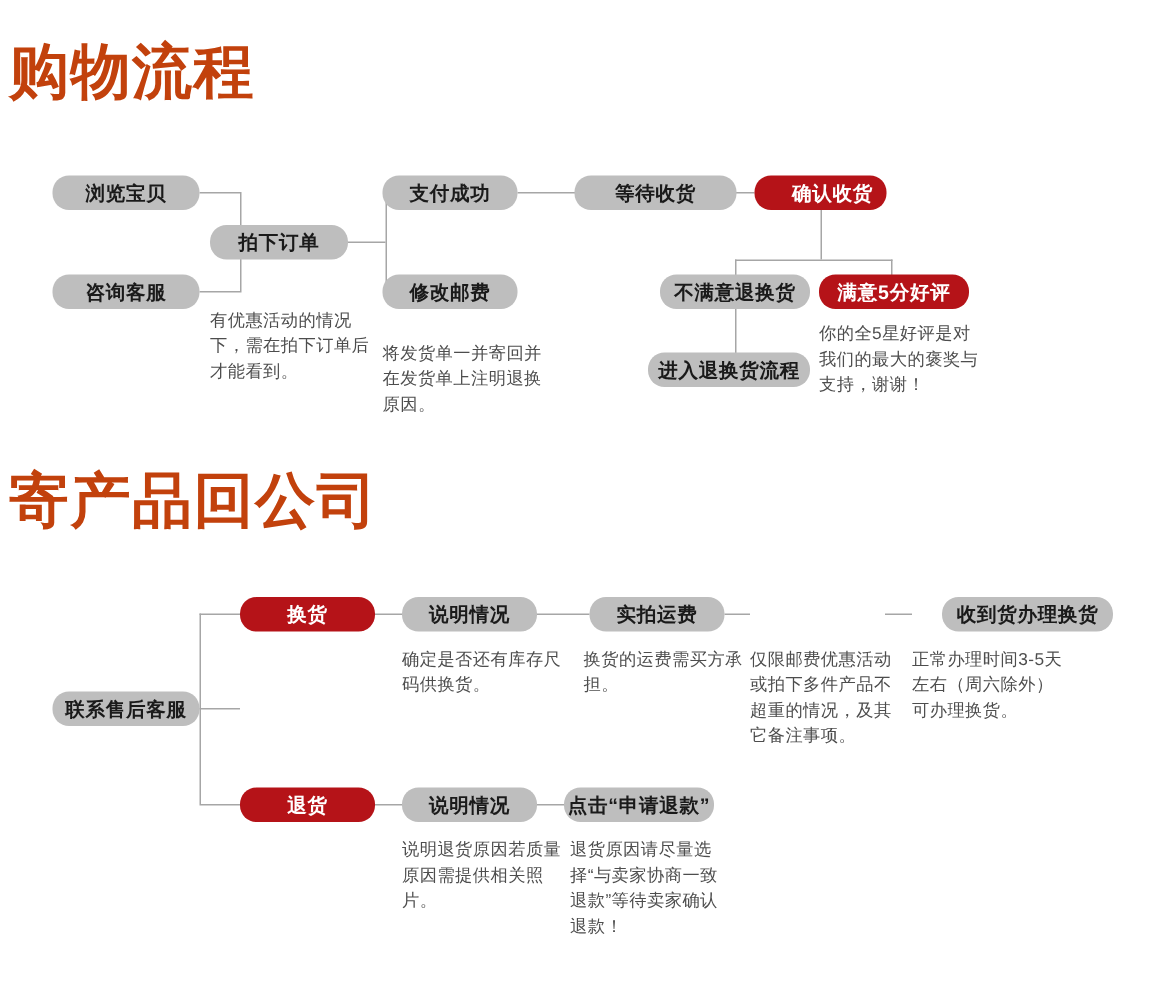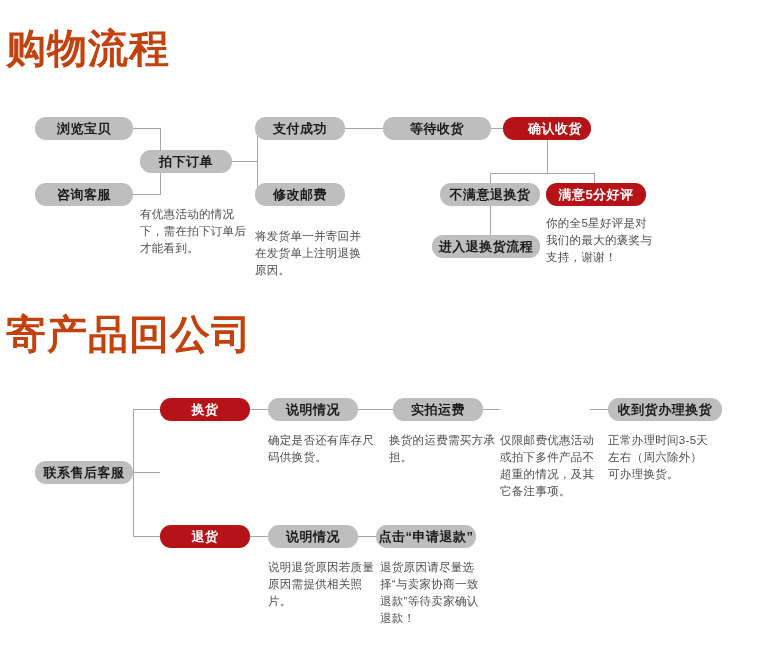--- a/index.html
+++ b/index.html
@@ -104,21 +104,21 @@
   <div class="line h" style="left:590px;top:409px;width:18px;"></div>
 
   <div class="line h" style="left:250px;top:536px;width:18px;"></div>
   <div class="line h" style="left:358px;top:536px;width:18px;"></div>
 
   <div class="node gray" style="left:35px;top:461px;width:98px;">联系售后客服</div>
 
   <div class="node red" style="left:160px;top:398px;width:90px;">换货</div>
   <div class="node gray" style="left:268px;top:398px;width:90px;">说明情况</div>
   <div class="node gray" style="left:393px;top:398px;width:90px;">实拍运费</div>
-  <div class="node gray" style="left:608px;top:398px;width:114px;">收到货办理换货</div>
+  <div class="node gray" style="left:628px;top:398px;width:114px;">收到货办理换货</div>
 
   <div class="node red" style="left:160px;top:525px;width:90px;">退货</div>
   <div class="node gray" style="left:268px;top:525px;width:90px;">说明情况</div>
   <div class="node gray" style="left:376px;top:525px;width:100px;">点击“申请退款”</div>
 
   <div class="caption" style="left:268px;top:432px;width:110px;">确定是否还有库存尺码供换货。</div>
   <div class="caption" style="left:389px;top:432px;width:110px;">换货的运费需买方承担。</div>
   <div class="caption" style="left:500px;top:432px;width:98px;">仅限邮费优惠活动或拍下多件产品不超重的情况，及其它备注事项。</div>
   <div class="caption" style="left:608px;top:432px;width:102px;">正常办理时间3-5天左右（周六除外）可办理换货。</div>
 

